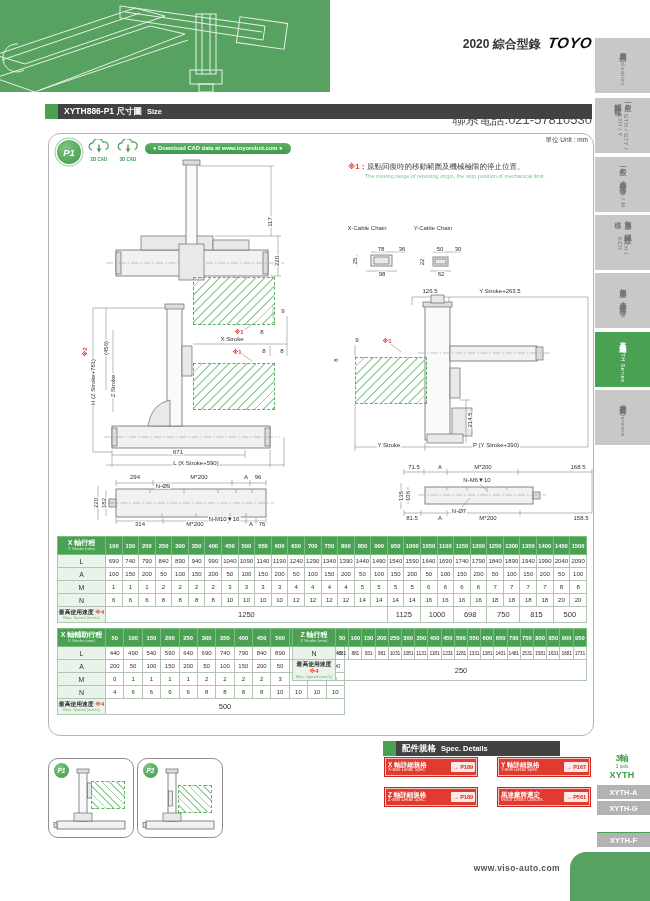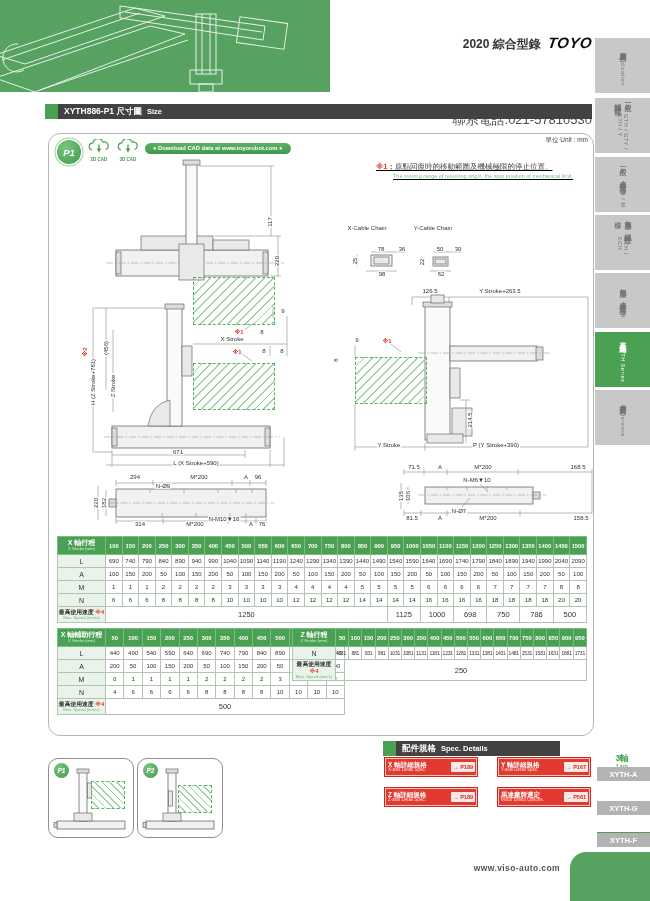--- a/index.html
+++ b/index.html
@@ -26,21 +26,21 @@
   .panel{position:absolute;left:48px;top:133px;width:544px;height:601px;border:1.5px solid #b5b5b5;border-radius:12px;}
   .p1badge{position:absolute;left:57px;top:140px;width:24px;height:24px;border-radius:50%;
            background:radial-gradient(circle at 35% 30%,#7cc47f,#3f9a4b);color:#fff;font-weight:bold;font-style:italic;
            font-size:9.5px;display:flex;align-items:center;justify-content:center;box-shadow:0 0 0 1.5px #fff,0 0 0 2.5px #9ccfa0;}
   .cloud{position:absolute;width:30px;text-align:center;}
   .cloud .cap{font-size:4.5px;font-weight:bold;color:#3f9a4b;display:block;line-height:1;}
   .pill{position:absolute;left:145px;top:143px;height:11px;padding:0 8px;background:linear-gradient(#5cb166,#3f9a4b);
         border-radius:6px;color:#fff;font-size:5.8px;line-height:11px;font-weight:bold;white-space:nowrap;}
   .unit{position:absolute;left:495px;top:136px;width:93px;text-align:right;font-size:6.5px;color:#444;}
   
-  .notes{position:absolute;left:376px;top:154px;width:232px;text-decoration:underline;}
+  .notes{position:absolute;left:348px;top:154px;width:232px;}
   .note{margin-bottom:2px;line-height:1.2;}
   .note .mark{color:#e23a2e;font-weight:bold;font-size:7.5px;}
   .note .zh{font-size:7.5px;color:#3c3c3c;}
   .note .en{font-size:5.5px;color:#7fc489;margin-left:17px;line-height:1.15;}
   
   .draw{position:absolute;left:0;top:0;pointer-events:none;}
   .part{fill:#f1f1f1;stroke:#6a6a6a;stroke-width:.8;}
   .part2{fill:#e9e9e9;stroke:#6a6a6a;stroke-width:.7;}
   .part3{fill:#fafafa;stroke:#6a6a6a;stroke-width:.8;}
   .cap{fill:#dcdcdc;stroke:#6a6a6a;stroke-width:.7;}
@@ -591,21 +591,21 @@
           <tr class="sp">
             <td class="rl spl">
               <div class="z">最高使用速度 <i>※4</i></div>
               <div class="e">Max. Speed (mm/s)</div>
             </td>
             <td class="sg" colspan="17">1250</td>
             <td class="sg" colspan="2">1125</td>
             <td class="sg" colspan="2">1000</td>
             <td class="sg" colspan="2">698</td>
             <td class="sg" colspan="2">750</td>
-            <td class="sg" colspan="2">786</td>
+            <td class="sg" colspan="2">815</td>
             <td class="sg" colspan="2">500</td>
           </tr>
         </tbody>
       </table>
     </div>
   <div class="tblwrap" style="left:57px;top:628px;width:288px">
       <table class="stk">
         <colgroup>
           <col style="width:48px">
           <col>
@@ -856,20 +856,20 @@
       <div class="en">Motor Brand Options.</div>
       </div>
     <div class="slp">→ P561</div>
   </div>
 
   <div class="series">
     <div class="s1">3軸</div>
     <div class="s2">3 axis</div>
     <div class="s3">XYTH</div>
   </div>
-  <div class="xtab" style="top:767px">XYTH-A</div>
+  <div class="xtab" style="top:785px">XYTH-A</div>
   <div class="xtab" style="top:801px">XYTH-G</div>
   <div class="xtab act" style="top:832px">XYTH-P</div>
   <div class="xtab" style="top:833px">XYTH-F</div>
 
   <div class="url">www.viso-auto.com</div>
   <div class="corner"></div>
 </div>
 
 </body></html>

